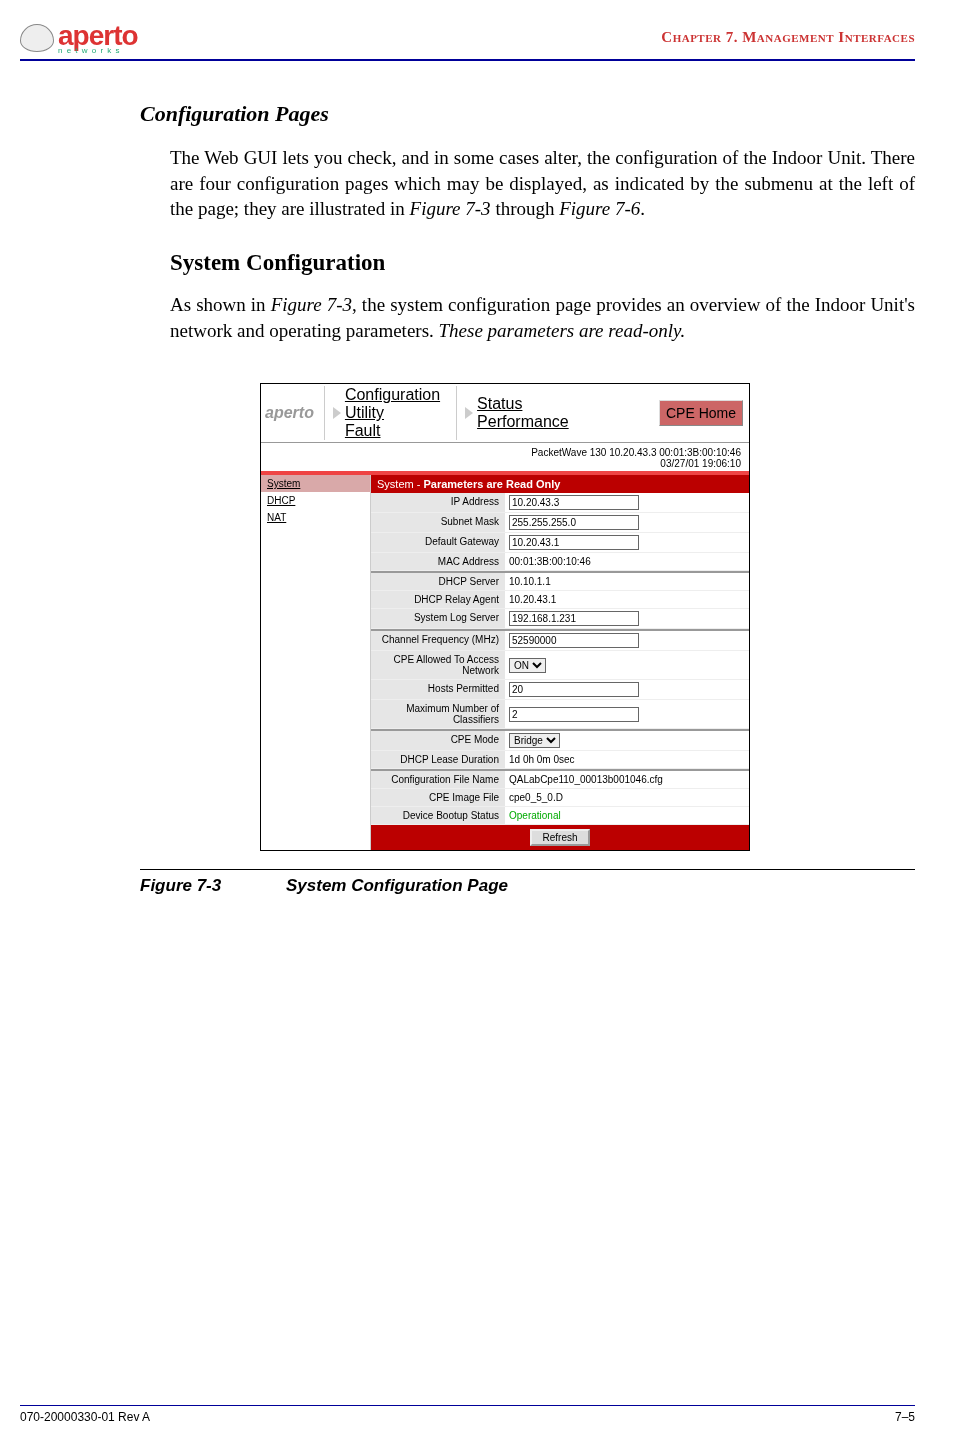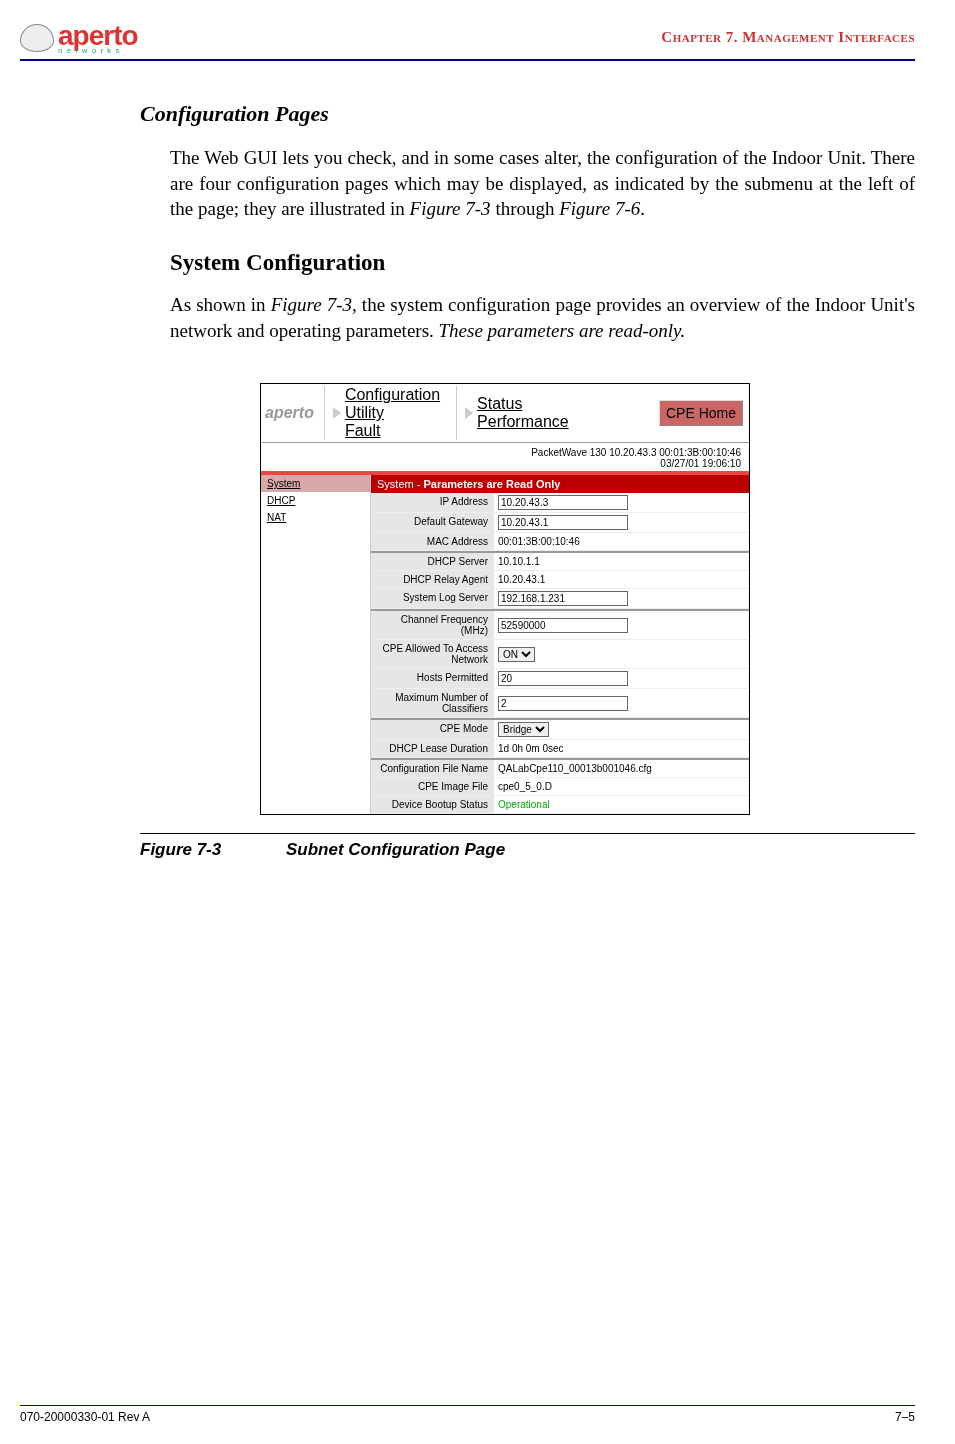--- a/index.html
+++ b/index.html
@@ -139,21 +139,21 @@
   .panel-title .bold { font-weight:bold; }
   .params {
     width:100%;
   }
   .prow {
     display:flex;
     border-bottom: 1px solid #eee;
   }
   .prow.group-sep { border-top: 2px solid #999; }
   .plabel {
-    width: 123px;
+    width: 134px;
     text-align: right;
     padding: 3px 6px;
     font-size: 10px;
     background: #e6e6e6;
   }
   .pvalue {
     flex:1;
     padding: 2px 4px;
     font-size: 10px;
     display:flex;
@@ -277,20 +277,26 @@
             <span>System - </span><span class="bold">Parameters are Read Only</span>
           </div>
           <div class="params">
             <div class="prow">
                 <div class="plabel">IP Address</div>
                 <div class="pvalue">
                   <input type="text" readonly="" value="10.20.43.3" style="">
                 </div>
               </div>
             <div class="prow">
+                <div class="plabel">Subnet Mask</div>
+                <div class="pvalue">
+                  <input type="text" readonly="" value="255.255.255.0" style="">
+                </div>
+              </div>
+            <div class="prow">
                 <div class="plabel">Default Gateway</div>
                 <div class="pvalue">
                   <input type="text" readonly="" value="10.20.43.1" style="">
                 </div>
               </div>
             <div class="prow">
                 <div class="plabel">MAC Address</div>
                 <div class="pvalue plain">00:01:3B:00:10:46</div>
               </div>
             <div class="prow group-sep">
@@ -346,31 +352,34 @@
                 <div class="pvalue plain">QALabCpe110_00013b001046.cfg</div>
               </div>
             <div class="prow">
                 <div class="plabel">CPE Image File</div>
                 <div class="pvalue plain">cpe0_5_0.D</div>
               </div>
             <div class="prow">
                 <div class="plabel">Device Bootup Status</div>
                 <div class="pvalue green">Operational</div>
               </div>
+          </div>
+          <div class="refresh-row">
+            <button class="refresh-btn">Refresh</button>
           </div>
         </div>
       </div>
     </div>
   </div>
 
   <div style="margin-left:120px;">
     <hr class="fig-rule">
     <div class="fig-caption">
       <span class="fignum">Figure 7-3</span>
-      <span>Subnet Configuration Page</span>
+      <span>System Configuration Page</span>
     </div>
   </div>
 
   <div class="footer">
     <span>070-20000330-01 Rev A</span>
     <span>7–5</span>
   </div>
 
 </div>
 

